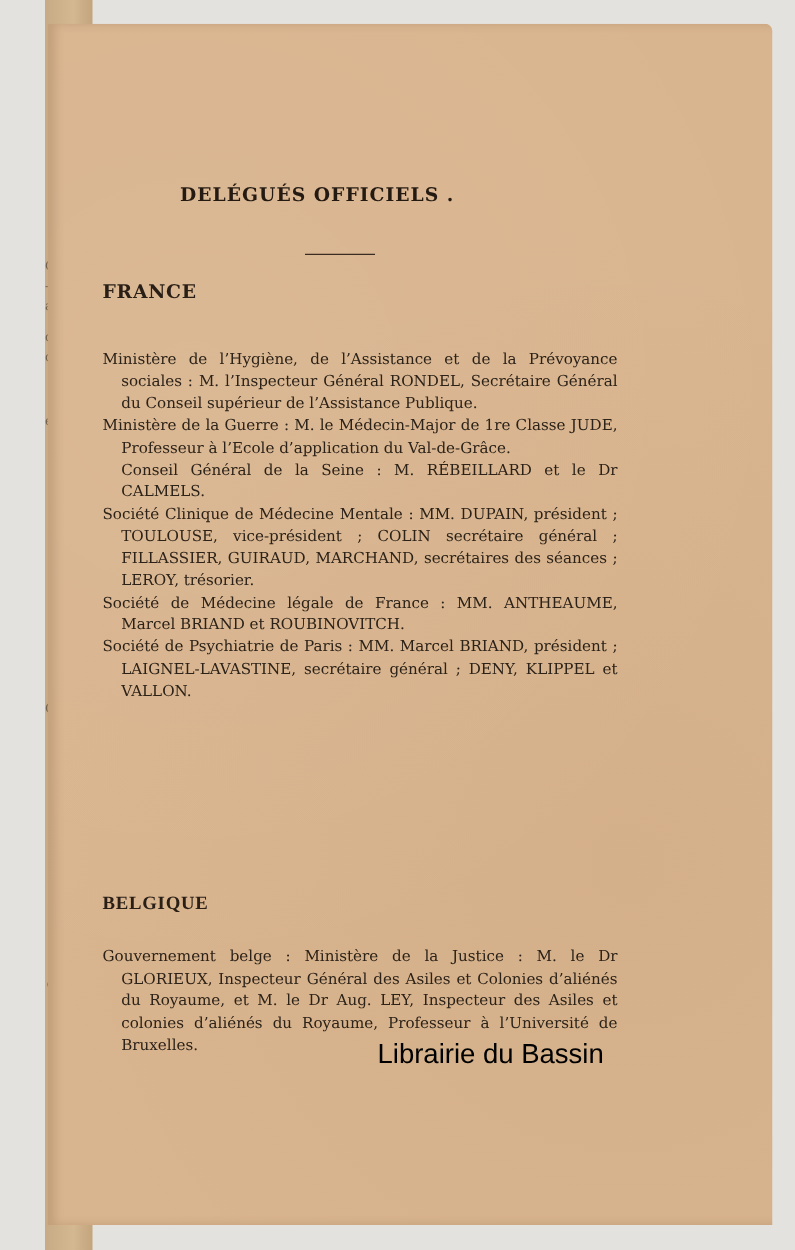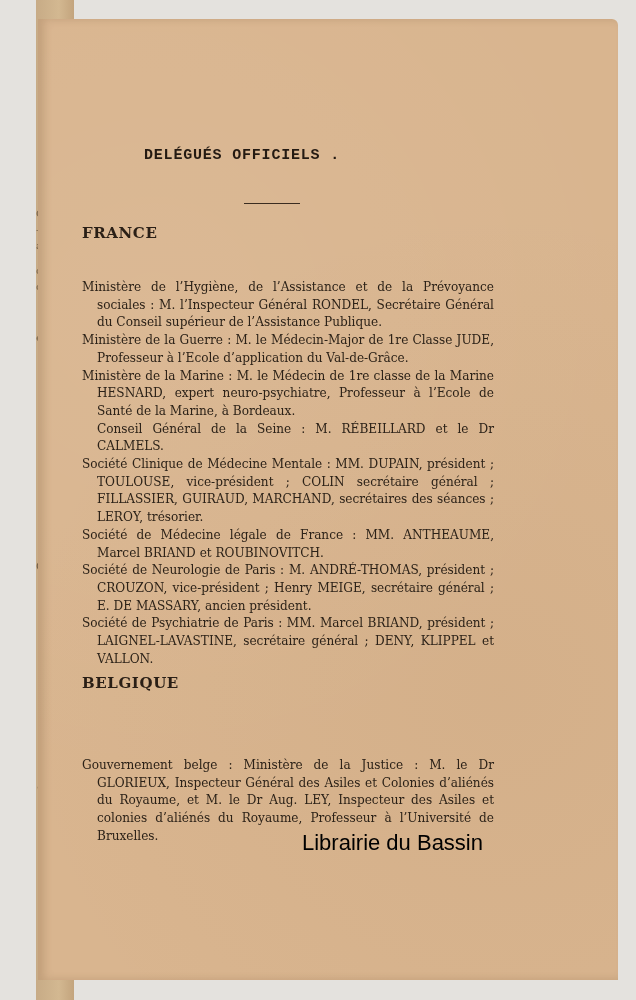--- a/index.html
+++ b/index.html
@@ -28,21 +28,20 @@
       box-shadow: inset 6px 0 8px rgba(90,60,30,0.18);
     }
     .content {
       position: absolute; left: 44px; top: 0; width: 412px;
       color: #2c2218;
     }
     .title {
       position: absolute; left: 106px; top: 128px; width: 260px;
       font-size: 15px; font-weight: bold; letter-spacing: 0.8px; color: #241a12;
       white-space: nowrap;
-      font-family: Liberation Mono, monospace;
     }
     .title-rule {
       position: absolute; left: 206px; top: 184px; width: 56px; height: 1px;
       background: #3a2c20;
     }
     .section-head {
       position: absolute; font-size: 15px; font-weight: bold; letter-spacing: 0.6px;
       color: #2a1f16; width: 100%; text-align: left; left: 0;
     }
     .entries {
@@ -76,29 +75,27 @@
 <div class="page">
   <div class="title">DELÉGUÉS OFFICIELS .</div>
   <div class="title-rule"></div>
 
   <div class="content">
     <div class="section-head" style="top:205px;">FRANCE</div>
 
     <div class="entries" style="top:238px;margin-top:22px;">
       <p class="entry">Ministère de l’Hygiène, de l’Assistance et de la Prévoyance sociales : M. l’Inspecteur Général RONDEL, Secrétaire Général du Conseil supérieur de l’Assistance Publique.</p>
       <p class="entry">Ministère de la Guerre : M. le Médecin-Major de 1re Classe JUDE, Professeur à l’Ecole d’application du Val-de-Grâce.</p>
-      <p class="entry">Ministère de la Marine : M. le Médecin de 1re classe de la Marine HESNARD, expert neuro-psychiatre, Professeur à l’Ecole de Santé de la Marine, à Bordeaux.</p>
       <p class="entry indented">Conseil Général de la Seine : M. RÉBEILLARD et le Dr CALMELS.</p>
       <p class="entry">Société Clinique de Médecine Mentale : MM. DUPAIN, président ; TOULOUSE, vice-président ; COLIN secrétaire général ; FILLASSIER, GUIRAUD, MARCHAND, secrétaires des séances ; LEROY, trésorier.</p>
       <p class="entry">Société de Médecine légale de France : MM. ANTHEAUME, Marcel BRIAND et ROUBINOVITCH.</p>
-      <p class="entry">Société de Neurologie de Paris : M. ANDRÉ-THOMAS, président ; CROUZON, vice-président ; Henry MEIGE, secrétaire général ; E. DE MASSARY, ancien président.</p>
       <p class="entry">Société de Psychiatrie de Paris : MM. Marcel BRIAND, président ; LAIGNEL-LAVASTINE, secrétaire général ; DENY, KLIPPEL et VALLON.</p>
     </div>
 
-    <div class="section-head" style="top:655px;">BELGIQUE</div>
+    <div class="section-head" style="top:696px;font-family:Liberation Serif, serif;">BELGIQUE</div>
 
     <div class="entries" style="top:738px;">
       <p class="entry">Gouvernement belge : Ministère de la Justice : M. le Dr GLORIEUX, Inspecteur Général des Asiles et Colonies d’aliénés du Royaume, et M. le Dr Aug. LEY, Inspecteur des Asiles et colonies d’aliénés du Royaume, Professeur à l’Université de Bruxelles.</p>
     </div>
   </div>
 </div>
 
 <div class="watermark">Librairie du Bassin</div>
 
 </body></html>

